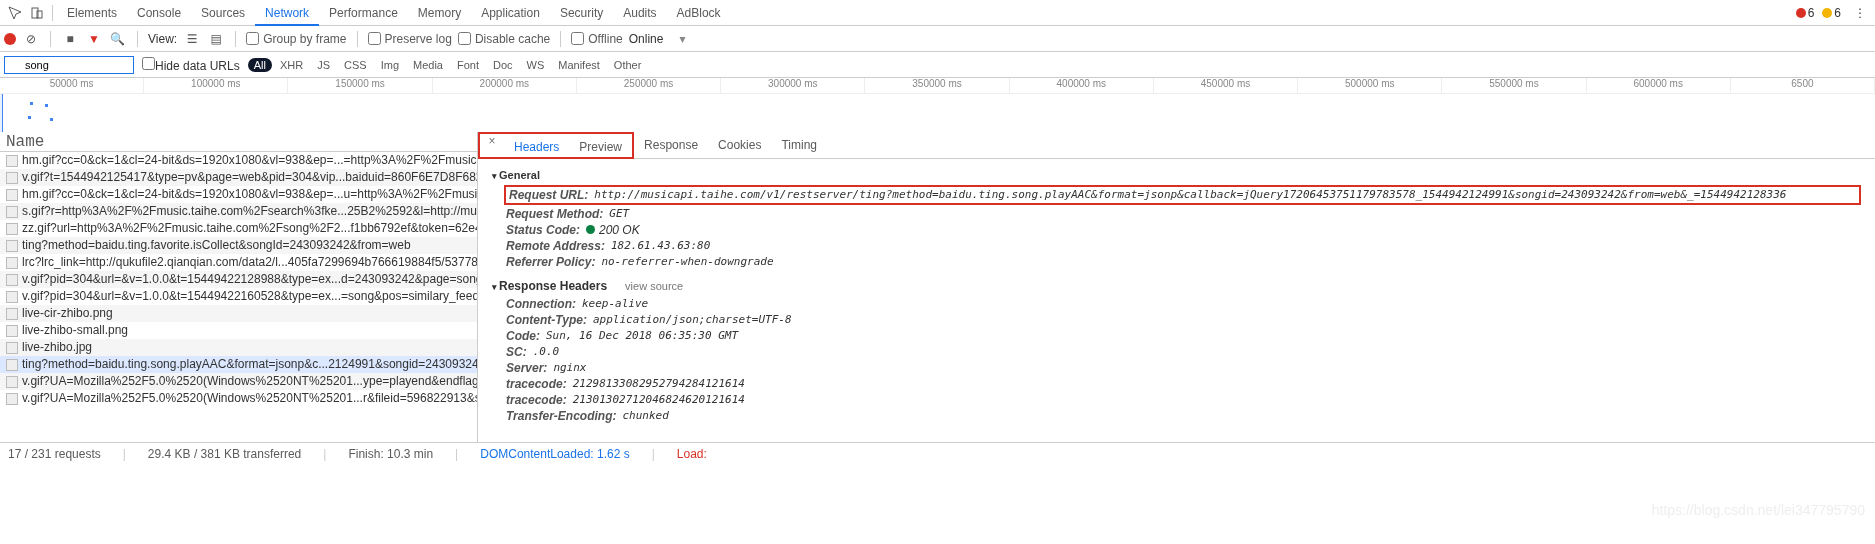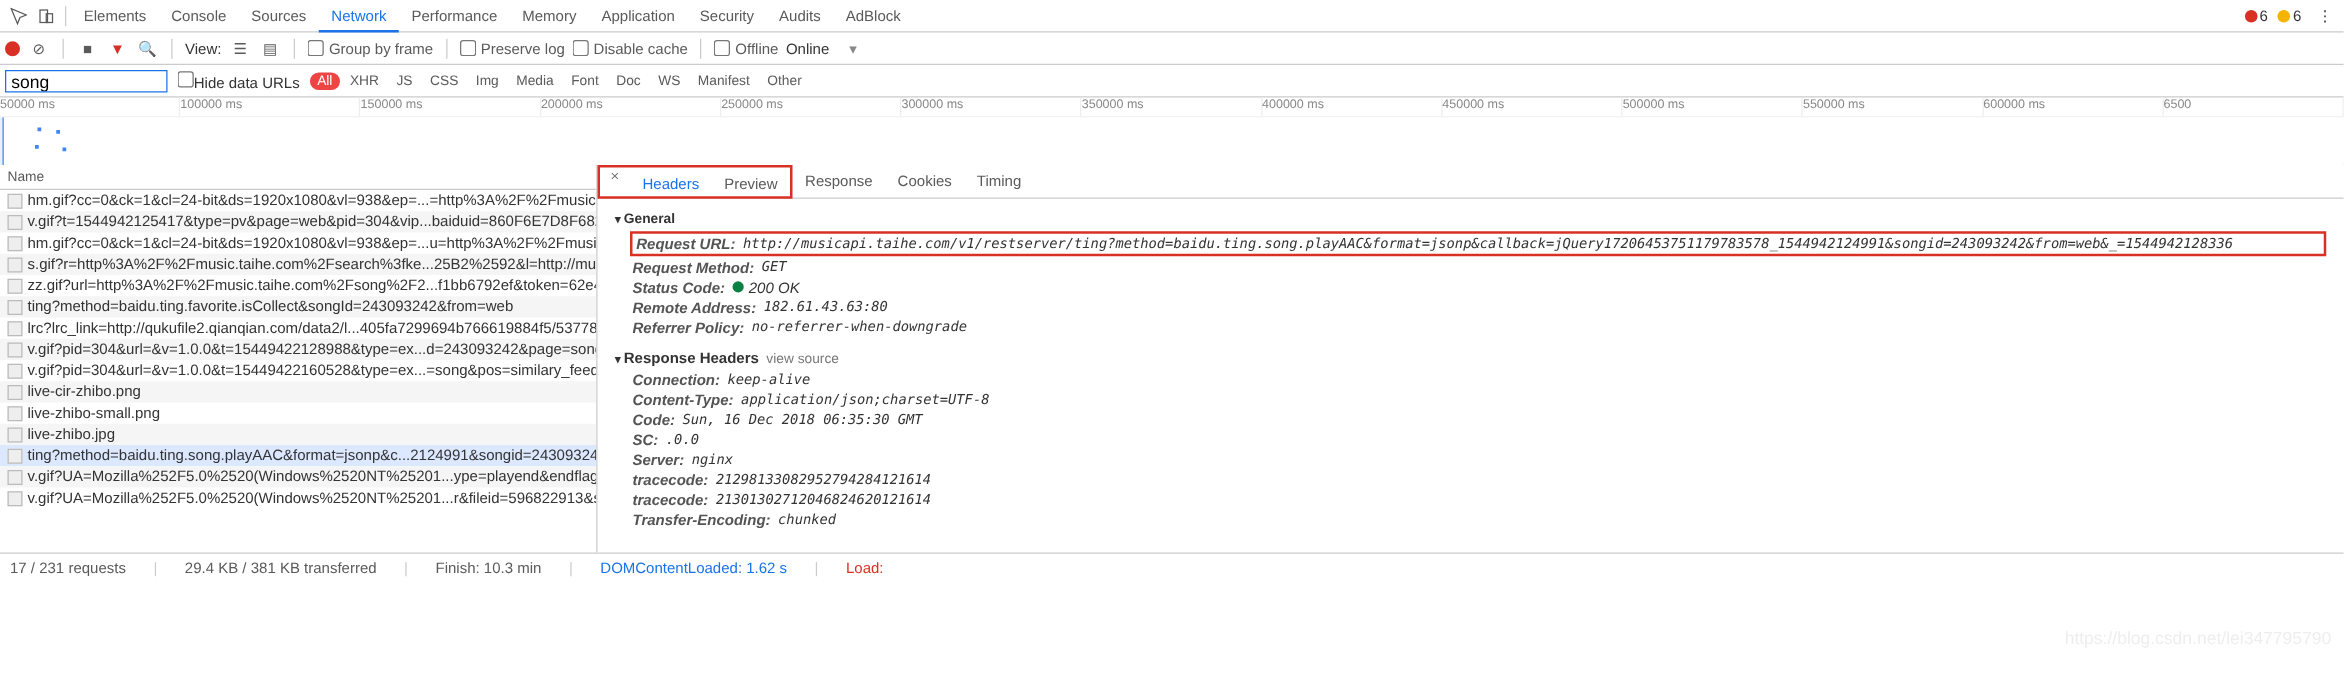--- a/index.html
+++ b/index.html
@@ -10,52 +10,52 @@
 .top-tabs .tab.active { color: #1a73e8; border-bottom: 2px solid #1a73e8; }
 .top-tabs .spacer { flex: 1; }
 .err-ind { display: flex; align-items: center; gap: 2px; margin-right: 8px; }
 .err-dot { width: 10px; height: 10px; border-radius: 50%; display: inline-block; }
 .toolbar { display: flex; align-items: center; height: 26px; border-bottom: 1px solid #ccc; padding: 0 4px; gap: 6px; }
 .toolbar .record { width: 12px; height: 12px; background: #d93025; border-radius: 50%; }
 .toolbar .ico { width: 18px; text-align: center; color: #5a5a5a; cursor: pointer; }
 .toolbar .sep { width: 1px; height: 16px; background: #ccc; margin: 0 4px; }
 .toolbar label { display: flex; align-items: center; gap: 4px; color: #5a5a5a; }
 .filter-bar { display: flex; align-items: center; height: 26px; border-bottom: 1px solid #ccc; padding: 0 4px; gap: 8px; }
-.filter-bar input[type=text] { width: 130px; height: 18px; border: 1px solid #1a73e8; padding: 0 4px; font-size: 14px; }
+.filter-bar input[type=text] { width: 130px; height: 18px; border: 1px solid #1a73e8; padding: 0 20px; font-size: 11px; }
 .chip { padding: 1px 6px; border-radius: 8px; font-size: 11px; color: #5a5a5a; cursor: pointer; }
-.chip.on { background: #ef4444; color: #fff; }
+.chip.on { background: #0f172a; color: #fff; }
 .timeline { height: 54px; border-bottom: 1px solid #ccc; position: relative; }
 .timeline .ticks { display: flex; height: 16px; border-bottom: 1px solid #eee; }
-.timeline .tick { flex: 1; text-align: left; font-size: 10px; color: #888; border-right: 1px solid #eee; }
+.timeline .tick { flex: 1; text-align: center; font-size: 10px; color: #888; border-right: 1px solid #eee; }
 .timeline .mini { height: 38px; position: relative; background: #fff; }
 .timeline .mini .sel { position: absolute; left: 0; width: 3px; top: 0; bottom: 0; background: rgba(66,133,244,.12); border-right: 1px solid #4285f4; }
 .timeline .mini .dot { position: absolute; width: 3px; height: 3px; background: #4285f4; }
 .split { display: flex; height: 310px; }
 .left { width: 478px; border-right: 1px solid #ccc; display: flex; flex-direction: column; }
-.left .hdr { height: 20px; line-height: 20px; padding: 0 6px; border-bottom: 1px solid #ccc; color: #5a5a5a; font-size: 11px; }
+.left .hdr { height: 20px; line-height: 20px; padding: 0 6px; border-bottom: 1px solid #ccc; color: #5a5a5a; font-size: 16px; font-family: Liberation Mono, monospace; }
 .left .rows { flex: 1; overflow: hidden; }
 .left .row { height: 17px; line-height: 17px; padding: 0 6px; font-size: 11px; color: #333; white-space: nowrap; overflow: hidden; text-overflow: ellipsis; cursor: pointer; display: flex; align-items: center; gap: 4px; }
 .left .row:nth-child(even) { background: #f5f5f5; }
 .left .row.sel { background: #dbe8ff; }
 .left .row .fi { width: 12px; height: 12px; display: inline-block; border: 1px solid #bbb; background: #eee; flex-shrink: 0; }
 .right { flex: 1; display: flex; flex-direction: column; }
 .sub-tabs { display: flex; align-items: center; height: 27px; border-bottom: 1px solid #ccc; }
 .sub-tabs .close { width: 24px; text-align: center; color: #777; cursor: pointer; }
 .sub-tabs .stab { padding: 0 10px; height: 27px; line-height: 27px; color: #5a5a5a; cursor: pointer; }
 .sub-tabs .stab.active { color: #1a73e8; }
 .sub-tabs .box { border: 2px solid #d93025; display: flex; height: 27px; }
 .details { flex: 1; padding: 6px 14px; overflow: hidden; }
 .sect-title { font-weight: bold; font-size: 11px; color: #333; margin: 4px 0; cursor: pointer; }
 .sect-title::before { content: "▾ "; font-size: 9px; }
 .kv { margin: 2px 0 2px 14px; font-size: 11px; display: flex; font-style: italic; }
 .kv .k { font-weight: bold; color: #545454; margin-right: 6px; white-space: nowrap; }
 .kv .v { color: #333; font-family: Consolas, monospace; font-size: 11px; word-break: break-all; }
 .url-box { border: 2px solid #d93025; padding: 1px 3px; margin-left: 12px; }
 .status-dot { width: 9px; height: 9px; background: #0b8043; border-radius: 50%; display: inline-block; margin-right: 4px; }
-.view-src { color: #777; font-weight: normal; margin-left: 6px; cursor: pointer; font-size: 11px; }
+.view-src { color: #777; font-weight: normal; margin-left: 18px; cursor: pointer; font-size: 11px; }
 .footer { height: 22px; border-top: 1px solid #ccc; display: flex; align-items: center; padding: 0 8px; font-size: 11px; color: #5a5a5a; gap: 22px; }
 .footer .sep { color: #ccc; }
 .footer .dcl { color: #1a73e8; }
 .footer .load { color: #d93025; }
 .watermark { position: absolute; right: 10px; bottom: 26px; color: #eee; font-size: 14px; pointer-events: none; }
 </style>
 </head>
 <body>
 
 <div class="top-tabs">

